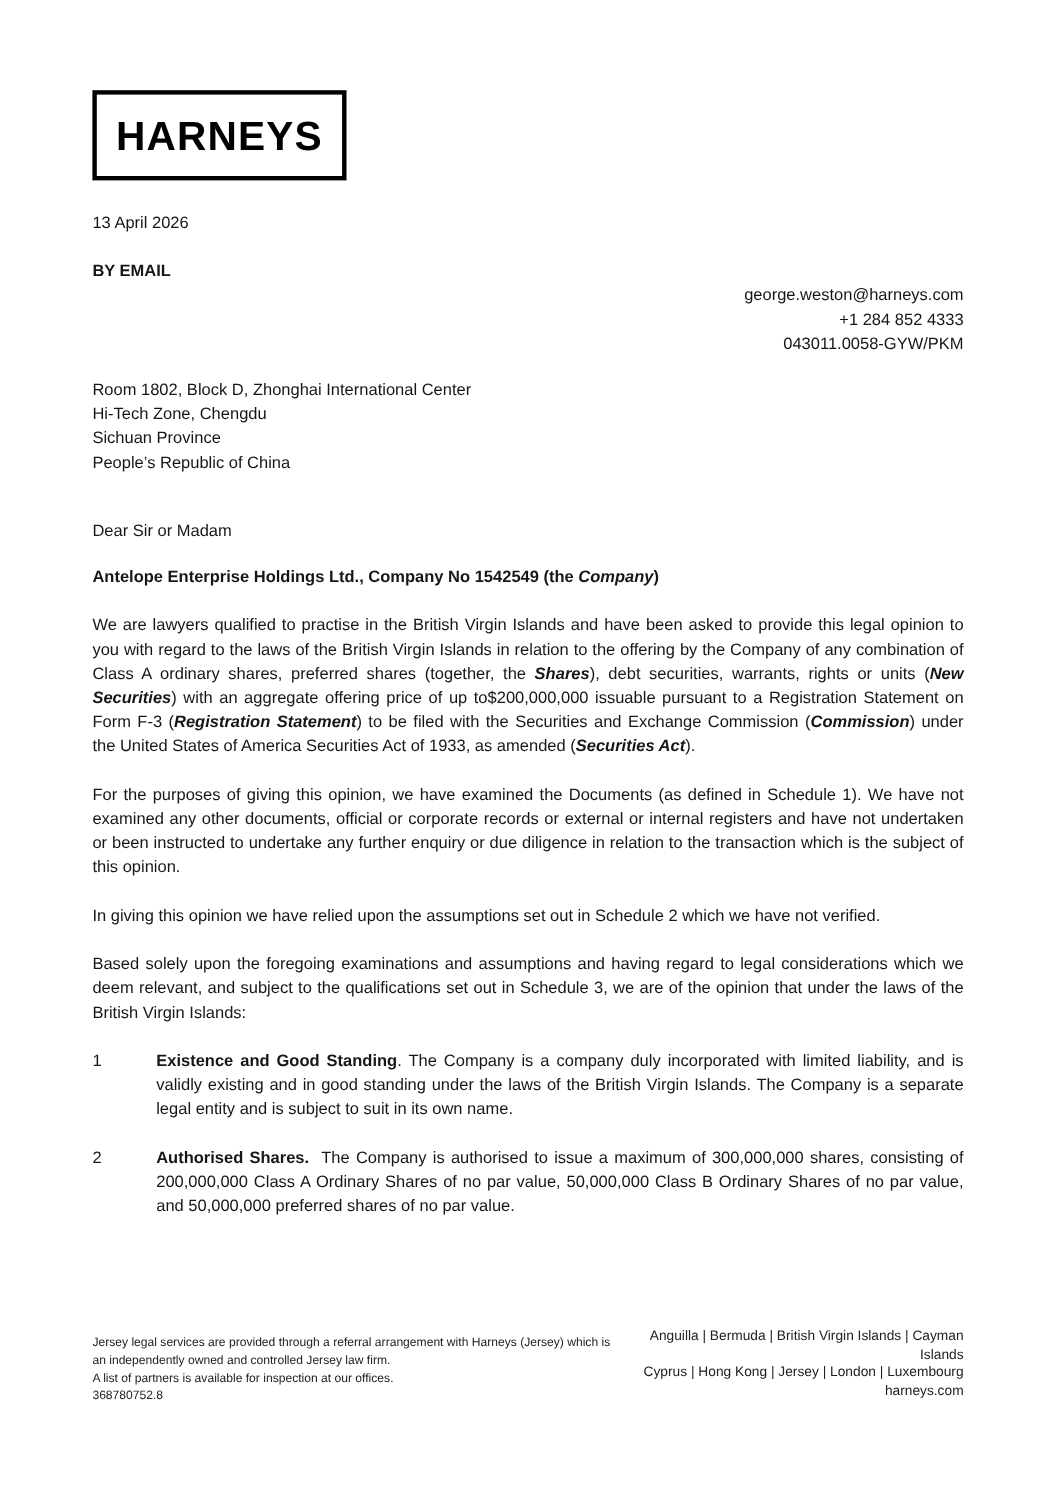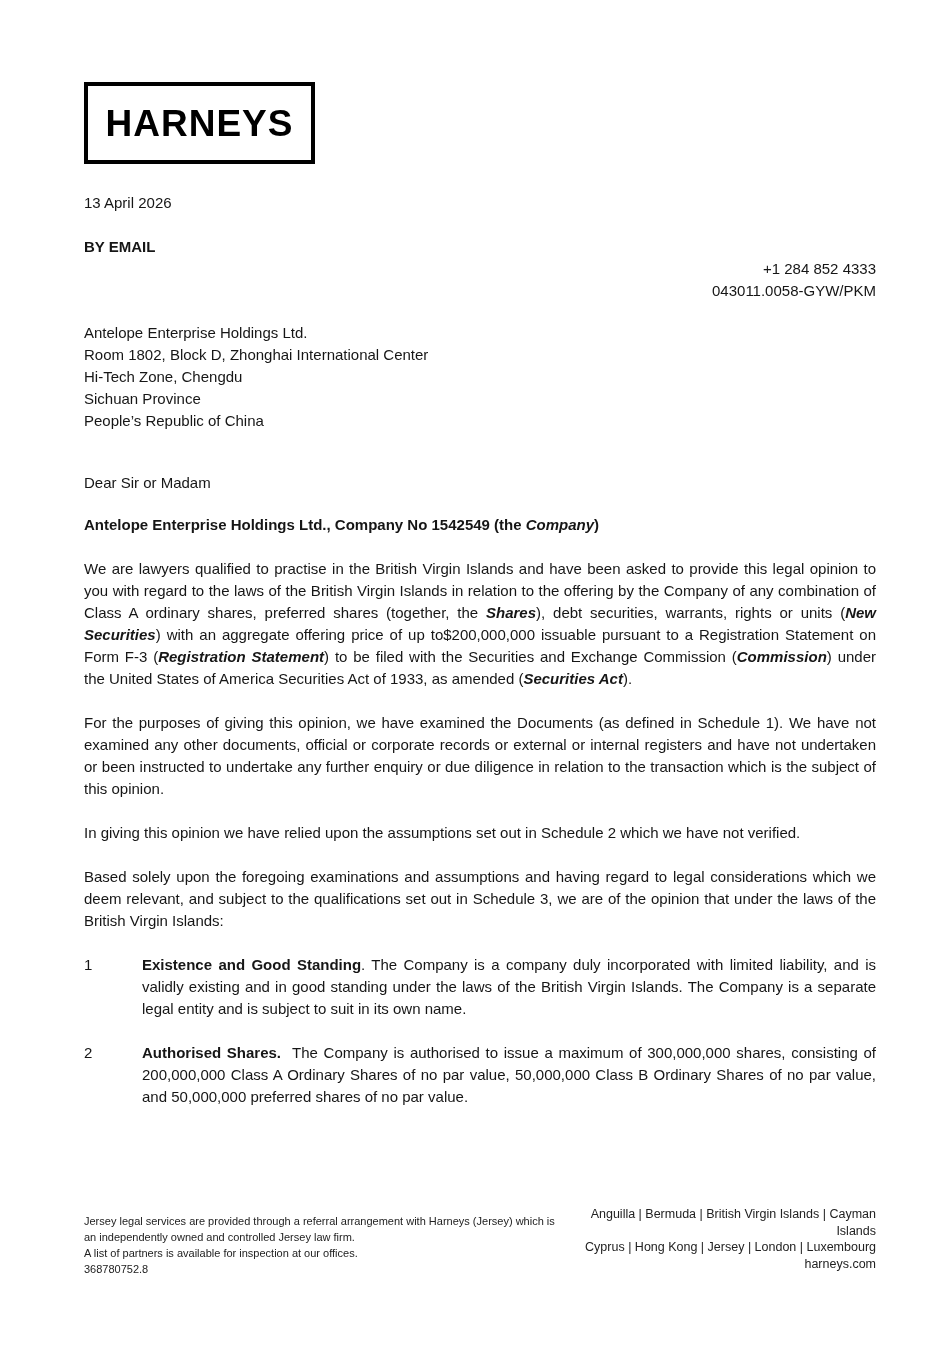--- a/index.html
+++ b/index.html
@@ -104,26 +104,26 @@
     <div class="logo-box">
       <span class="logo-text">HARNEYS</span>
     </div>
   </div>
 
   <div class="date-line">13 April 2026</div>
 
   <div class="delivery-line">BY EMAIL</div>
 
   <div class="contact-block">
+      <div>george.weston@harneys.com</div>
       <div>+1 284 852 4333</div>
       <div>043011.0058-GYW/PKM</div>
     </div>
 
   <div class="recipient-block">
-      <div>Antelope Enterprise Holdings Ltd.</div>
       <div>Room 1802, Block D, Zhonghai International Center</div>
       <div>Hi-Tech Zone, Chengdu</div>
       <div>Sichuan Province</div>
       <div>People’s Republic of China</div>
     </div>
 
   <div class="salutation-line">Dear Sir or Madam</div>
 
   <div class="subject-line"><span style="font-weight: bold;">Antelope Enterprise Holdings Ltd., Company No 1542549 (the </span><span style="font-weight: bold; font-style: italic;">Company</span><span style="font-weight: bold;">)</span></div>
 

